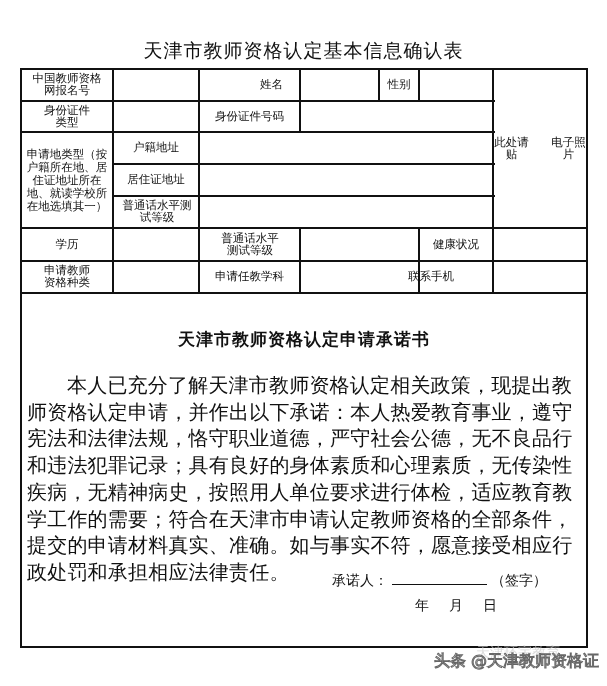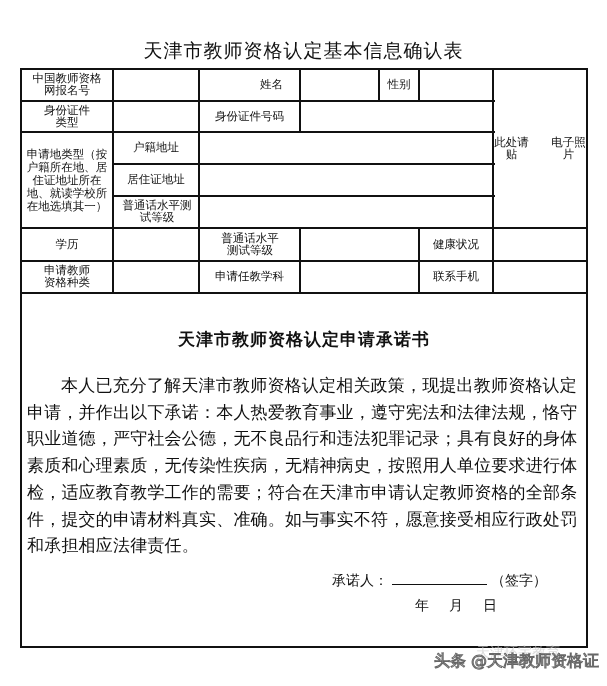--- a/index.html
+++ b/index.html
@@ -24,21 +24,21 @@
     text-align: center; font-size: 11.5px; line-height: 12px; color: #111; box-sizing: border-box; font-family: Liberation Mono, monospace;
   }
   .cell.input { cursor: text; }
   .pledge-title {
     position: absolute; left: 20px; width: 568px; top: 328px; text-align: center;
     font-family: "DejaVu Serif", "Liberation Serif", serif; font-weight: bold;
     font-size: 17px; letter-spacing: 1px;
   }
   .pledge-body {
     position: absolute; left: 27px; width: 560px; top: 372px;
-    font-size: 17px; line-height: 26.7px; color: #111; text-indent: 2em; margin: 0;
+    font-size: 20px; line-height: 26.7px; color: #111; text-indent: 2em; margin: 0;
     letter-spacing: 0.2px;
   }
   .sign-row { position: absolute; left: 332px; top: 570px; font-size: 14px; display: flex; align-items: baseline; }
   .sign-line { display: inline-block; width: 95px; border-bottom: 1.5px solid #111; height: 14px; margin: 0 4px; }
   .date-row { position: absolute; left: 415px; top: 597px; font-size: 14px; display: flex; gap: 20px; }
   .watermark {
     position: absolute; left: 434px; top: 651px; font-size: 16px; color: #fff;
     -webkit-text-stroke: 1px #666; letter-spacing: 0px; font-weight: normal;
   }
   .watermark-ghost {
@@ -98,21 +98,21 @@
 <div class="cell input" style="left:114px;top:229px;width:84px;height:31px;"></div>
 <div class="cell" style="left:212px;top:229px;width:76px;height:31px;padding:0 4px;">普通话水平测试等级</div>
 <div class="cell input" style="left:301px;top:229px;width:117px;height:31px;"></div>
 <div class="cell" style="left:420px;top:229px;width:72px;height:31px;">健康状况</div>
 <div class="cell input" style="left:494px;top:229px;width:92px;height:31px;"></div>
 
 <div class="cell" style="left:36px;top:262px;width:62px;height:30px;padding:0 6px;">申请教师资格种类</div>
 <div class="cell input" style="left:114px;top:262px;width:84px;height:30px;"></div>
 <div class="cell" style="left:200px;top:262px;width:99px;height:30px;">申请任教学科</div>
 <div class="cell input" style="left:301px;top:262px;width:117px;height:30px;"></div>
-<div class="cell" style="left:420px;top:262px;width:72px;height:30px;">联系手机</div>
+<div class="cell" style="left:395px;top:262px;width:72px;height:30px;">联系手机</div>
 <div class="cell input" style="left:494px;top:262px;width:92px;height:30px;"></div>
 
 <div class="pledge-title">天津市教师资格认定申请承诺书</div>
 <p class="pledge-body">本人已充分了解天津市教师资格认定相关政策，现提出教师资格认定申请，并作出以下承诺：本人热爱教育事业，遵守宪法和法律法规，恪守职业道德，严守社会公德，无不良品行和违法犯罪记录；具有良好的身体素质和心理素质，无传染性疾病，无精神病史，按照用人单位要求进行体检，适应教育教学工作的需要；符合在天津市申请认定教师资格的全部条件，提交的申请材料真实、准确。如与事实不符，愿意接受相应行政处罚和承担相应法律责任。</p>
 
 <div class="sign-row">
   <span>承诺人：</span>
   <span class="sign-line"></span>
   <span>（签字）</span>
 </div>

